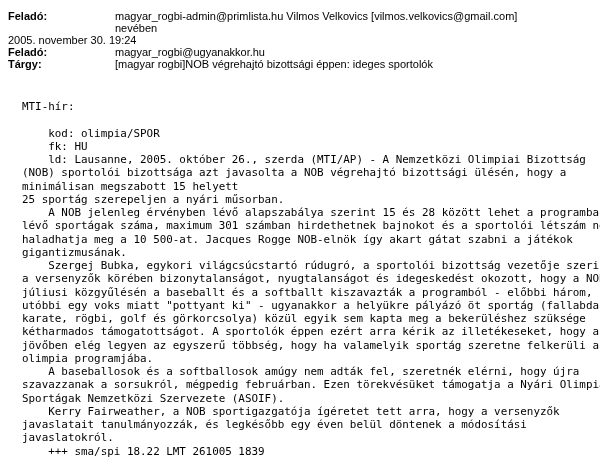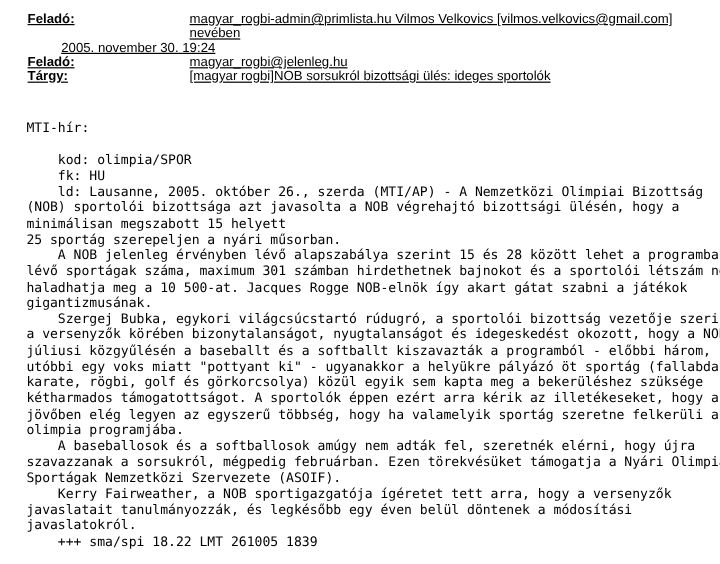--- a/index.html
+++ b/index.html
@@ -9,39 +9,37 @@
     color: #000000;
   }
   .page {
     position: relative;
     width: 600px;
     height: 470px;
     background: #ffffff;
     overflow: hidden;
   }
   .headers {
-    padding: 10px 6px 0 23px;
+    padding: 10px 6px 0 8px;
     font-family: "Liberation Sans", sans-serif;
     font-size: 11px;
     line-height: 12px;
-    text-decoration: underline;
   }
   .header-row {
     display: flex;
     align-items: flex-start;
   }
   .header-label {
     font-weight: bold;
     width: 107px;
     flex: 0 0 107px;
   }
   .header-value {
     white-space: pre-line;
     flex: 1 1 auto;
-    margin-left: 28px;
   }
   .email-body {
     margin: 30px 0 0 0;
     padding: 0 0 0 22px;
     font-family: "DejaVu Sans Mono", "Liberation Mono", monospace;
     font-size: 10.9px;
     line-height: 13.25px;
     white-space: pre;
   }
 </style>
@@ -57,26 +55,26 @@
       <span class="header-value">magyar_rogbi-admin@primlista.hu Vilmos Velkovics [vilmos.velkovics@gmail.com]
 nevében</span>
     </div>
 
     <div class="header-row">
       <span class="header-value">2005. november 30. 19:24</span>
     </div>
 
     <div class="header-row">
       <span class="header-label">Feladó:</span>
-      <span class="header-value">magyar_rogbi@jelenleg.hu</span>
+      <span class="header-value">magyar_rogbi@ugyanakkor.hu</span>
     </div>
 
     <div class="header-row">
       <span class="header-label">Tárgy:</span>
-      <span class="header-value">[magyar rogbi]NOB sorsukról bizottsági ülés: ideges sportolók</span>
+      <span class="header-value">[magyar rogbi]NOB végrehajtó bizottsági éppen: ideges sportolók</span>
     </div>
 
   </div>
 
   <pre class="email-body">MTI-hír:
 
     kod: olimpia/SPOR
     fk: HU
     ld: Lausanne, 2005. október 26., szerda (MTI/AP) - A Nemzetközi Olimpiai Bizottság
 (NOB) sportolói bizottsága azt javasolta a NOB végrehajtó bizottsági ülésén, hogy a

